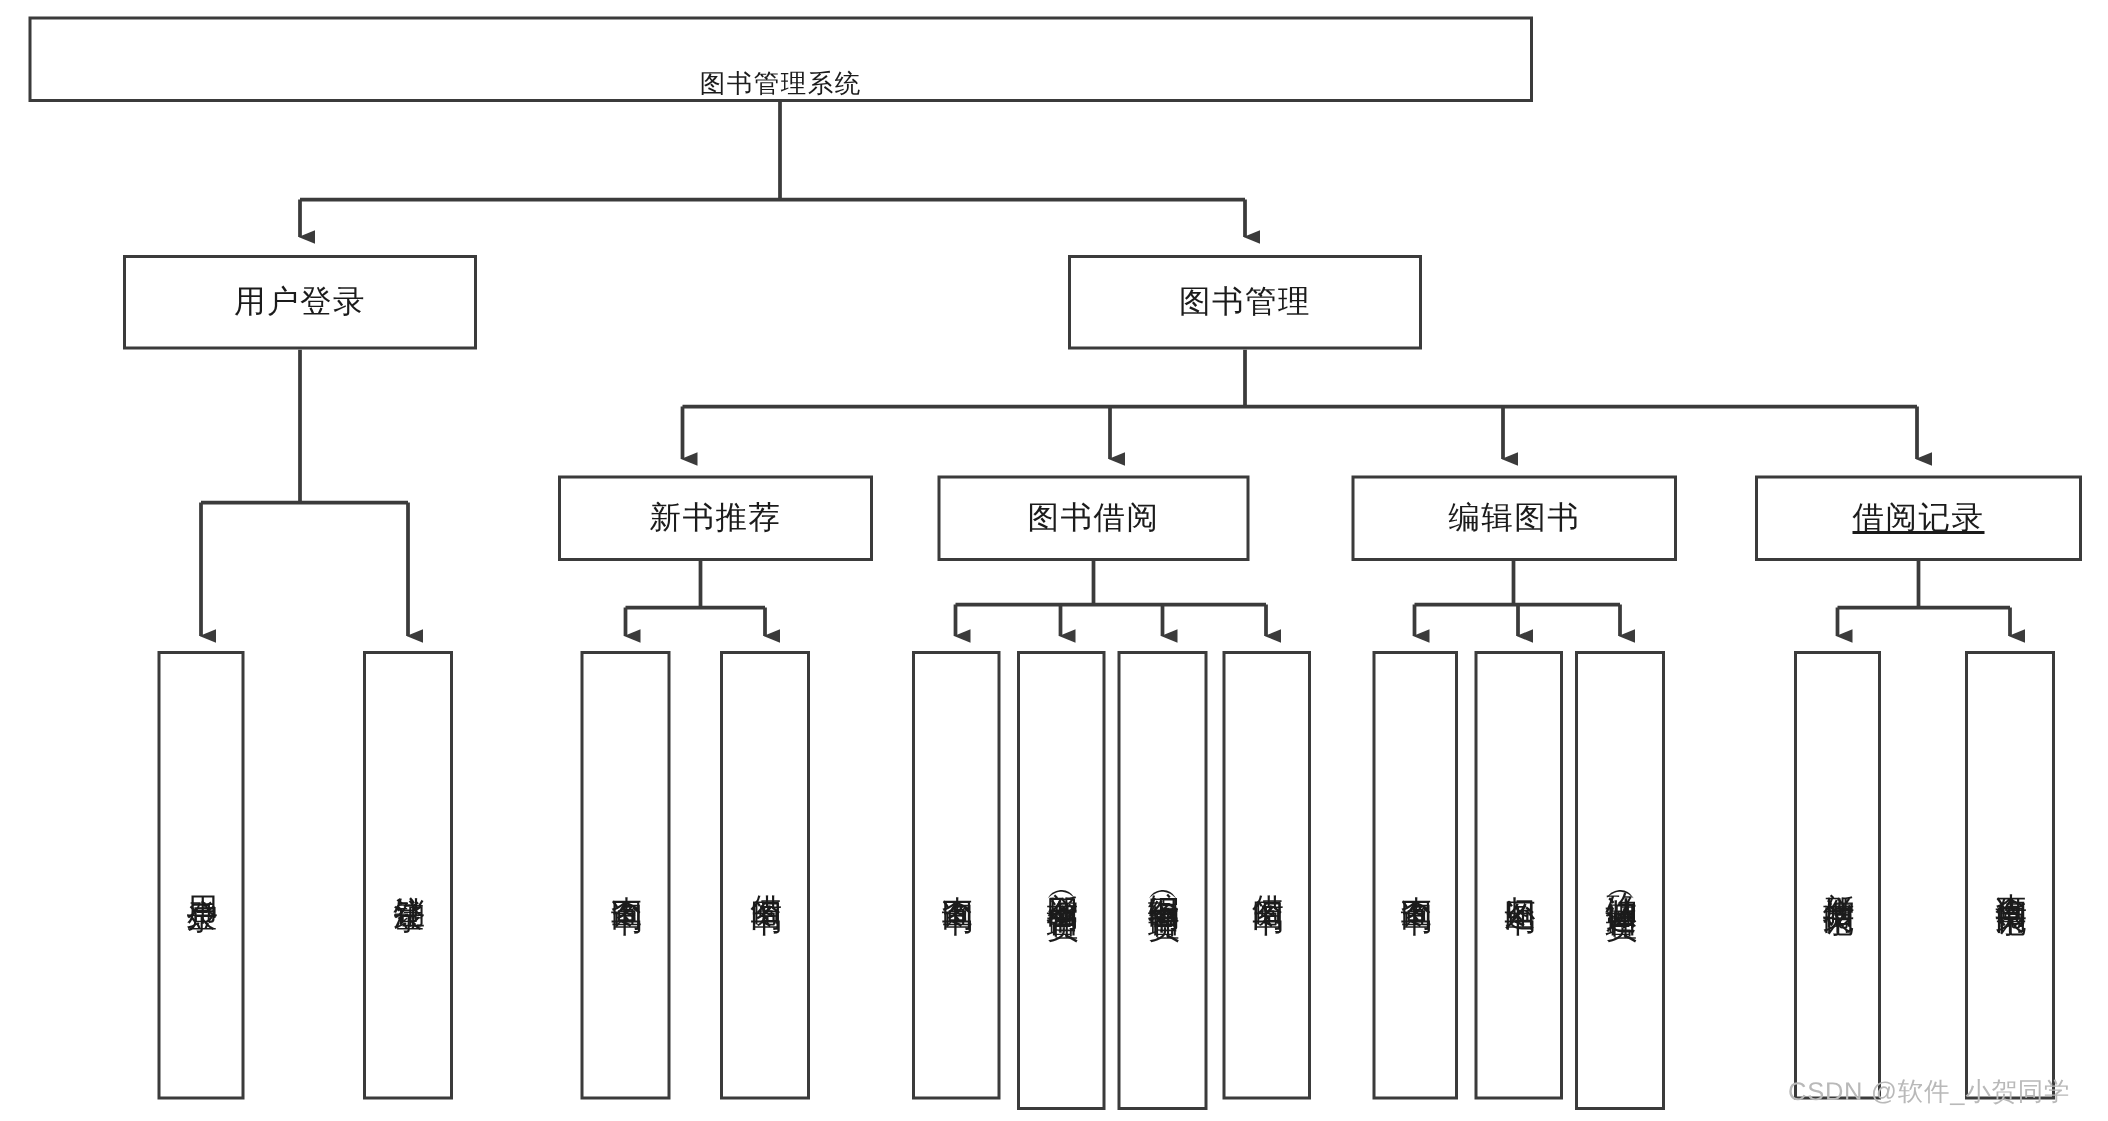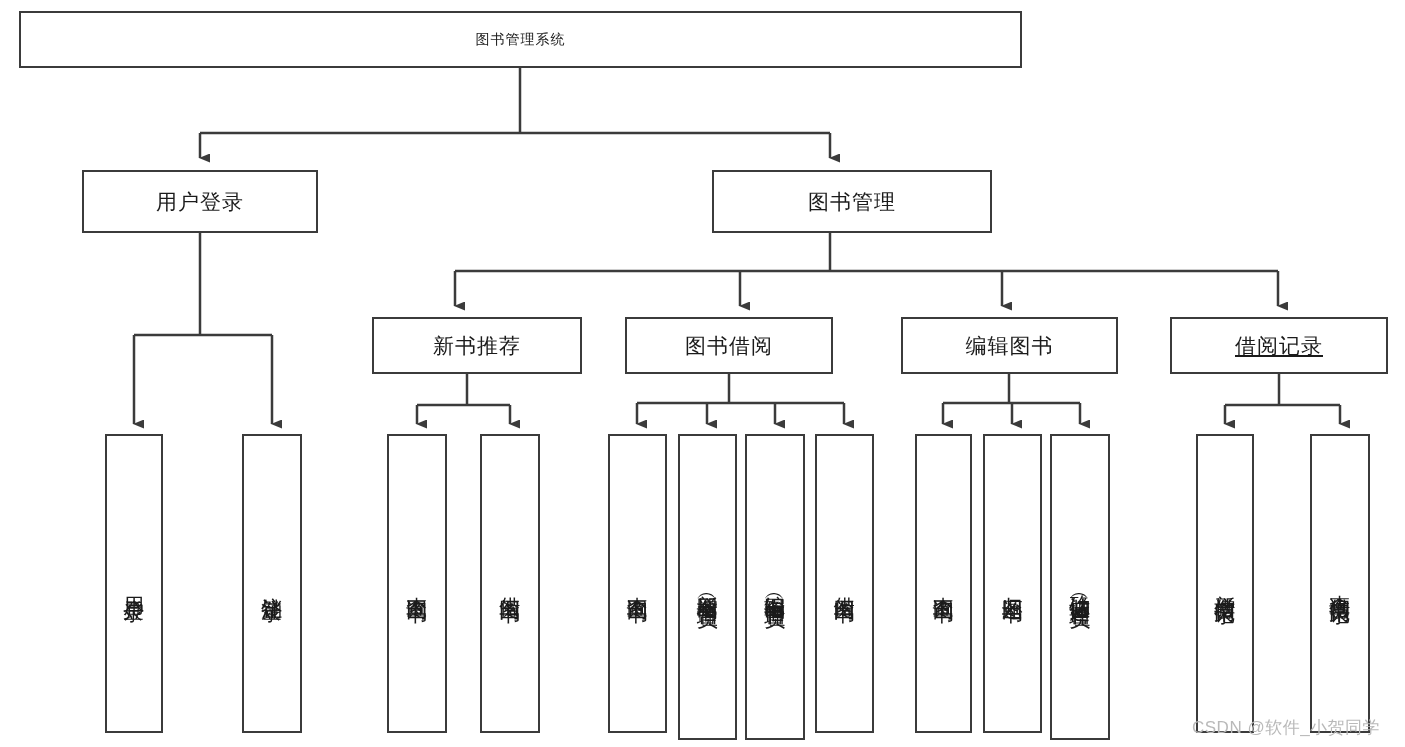--- a/index.html
+++ b/index.html
@@ -36,21 +36,22 @@
     justify-content: center;
     text-align: center;
     color: #1b1b1b;
   }
   .node.horiz {
     font-size: 21px;
     letter-spacing: 1px;
     line-height: 1.2;
   }
   .node.root {
-    font-size: 14px;
+    font-size: 17px;
+    align-items: flex-end;
   }
   .node.vert {
     writing-mode: vertical-rl;
     text-orientation: upright;
     font-size: 21px;
     line-height: 1.22;
     letter-spacing: 2px;
     padding-top: 6px;
     padding-bottom: 6px;
     align-items: center;
@@ -126,21 +127,21 @@
   </svg>
 
   <div class="node horiz root" style="left:19px; top:11px; width:1003px; height:57px;">
     <span>图书管理系统</span>
   </div>
 
   <div class="node horiz" style="left:82px; top:170px; width:236px; height:63px;">
     <span>用户登录</span>
   </div>
 
-  <div class="node horiz" style="left:712px; top:170px; width:280px; height:63px;">
+  <div class="node horiz" style="left:712px; top:170px; width:236px; height:63px;">
     <span>图书管理</span>
   </div>
 
   <div class="node horiz" style="left:362px; top:317px; width:210px; height:57px;margin-left:10px;">
     <span>新书推荐</span>
   </div>
 
   <div class="node horiz" style="left:625px; top:317px; width:208px; height:57px;justify-content:center;">
     <span>图书借阅</span>
   </div>

